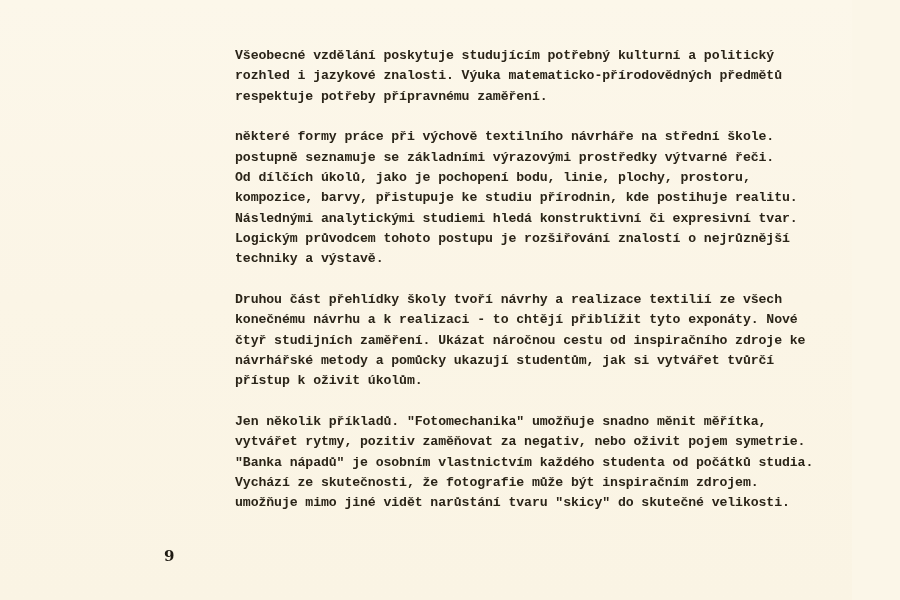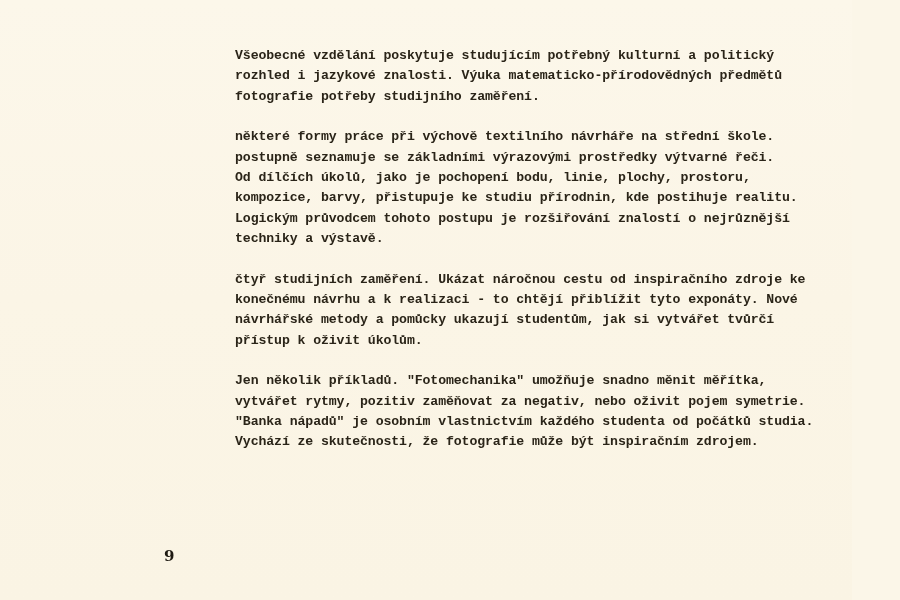--- a/index.html
+++ b/index.html
@@ -50,42 +50,45 @@
   </style>
 </head>
 <body>
 
 <div class="page">
   <div class="text-block">
 
     <p class="para">
       <span class="line">Všeobecné vzdělání poskytuje studujícím potřebný kulturní a politický</span>
       <span class="line">rozhled i jazykové znalosti. Výuka matematicko-přírodovědných předmětů</span>
-      <span class="line">fotografie potřeby studijního zaměření.</span>
+      <span class="line">respektuje potřeby přípravnému zaměření.</span>
     </p>
 
     <p class="para">
       <span class="line">některé formy práce při výchově textilního návrháře na střední škole.</span>
       <span class="line">postupně seznamuje se základními výrazovými prostředky výtvarné řeči.</span>
       <span class="line">Od dílčích úkolů, jako je pochopení bodu, linie, plochy, prostoru,</span>
       <span class="line">kompozice, barvy, přistupuje ke studiu přírodnin, kde postihuje realitu.</span>
+      <span class="line">Následnými analytickými studiemi hledá konstruktivní či expresivní tvar.</span>
       <span class="line">Logickým průvodcem tohoto postupu je rozšiřování znalostí o nejrůznější</span>
       <span class="line">techniky a výstavě.</span>
     </p>
 
     <p class="para">
+      <span class="line">Druhou část přehlídky školy tvoří návrhy a realizace textilií ze všech</span>
+      <span class="line">konečnému návrhu a k realizaci - to chtějí přiblížit tyto exponáty. Nové</span>
       <span class="line">čtyř studijních zaměření. Ukázat náročnou cestu od inspiračního zdroje ke</span>
-      <span class="line">konečnému návrhu a k realizaci - to chtějí přiblížit tyto exponáty. Nové</span>
       <span class="line">návrhářské metody a pomůcky ukazují studentům, jak si vytvářet tvůrčí</span>
       <span class="line">přístup k oživit úkolům.</span>
     </p>
 
     <p class="para">
       <span class="line">Jen několik příkladů. "Fotomechanika" umožňuje snadno měnit měřítka,</span>
       <span class="line">vytvářet rytmy, pozitiv zaměňovat za negativ, nebo oživit pojem symetrie.</span>
       <span class="line">"Banka nápadů" je osobním vlastnictvím každého studenta od počátků studia.</span>
       <span class="line">Vychází ze skutečnosti, že fotografie může být inspiračním zdrojem.</span>
+      <span class="line">umožňuje mimo jiné vidět narůstání tvaru "skicy" do skutečné velikosti.</span>
     </p>
 
   </div>
 
   <div class="page-number">9</div>
 </div>
 
 </body></html>

